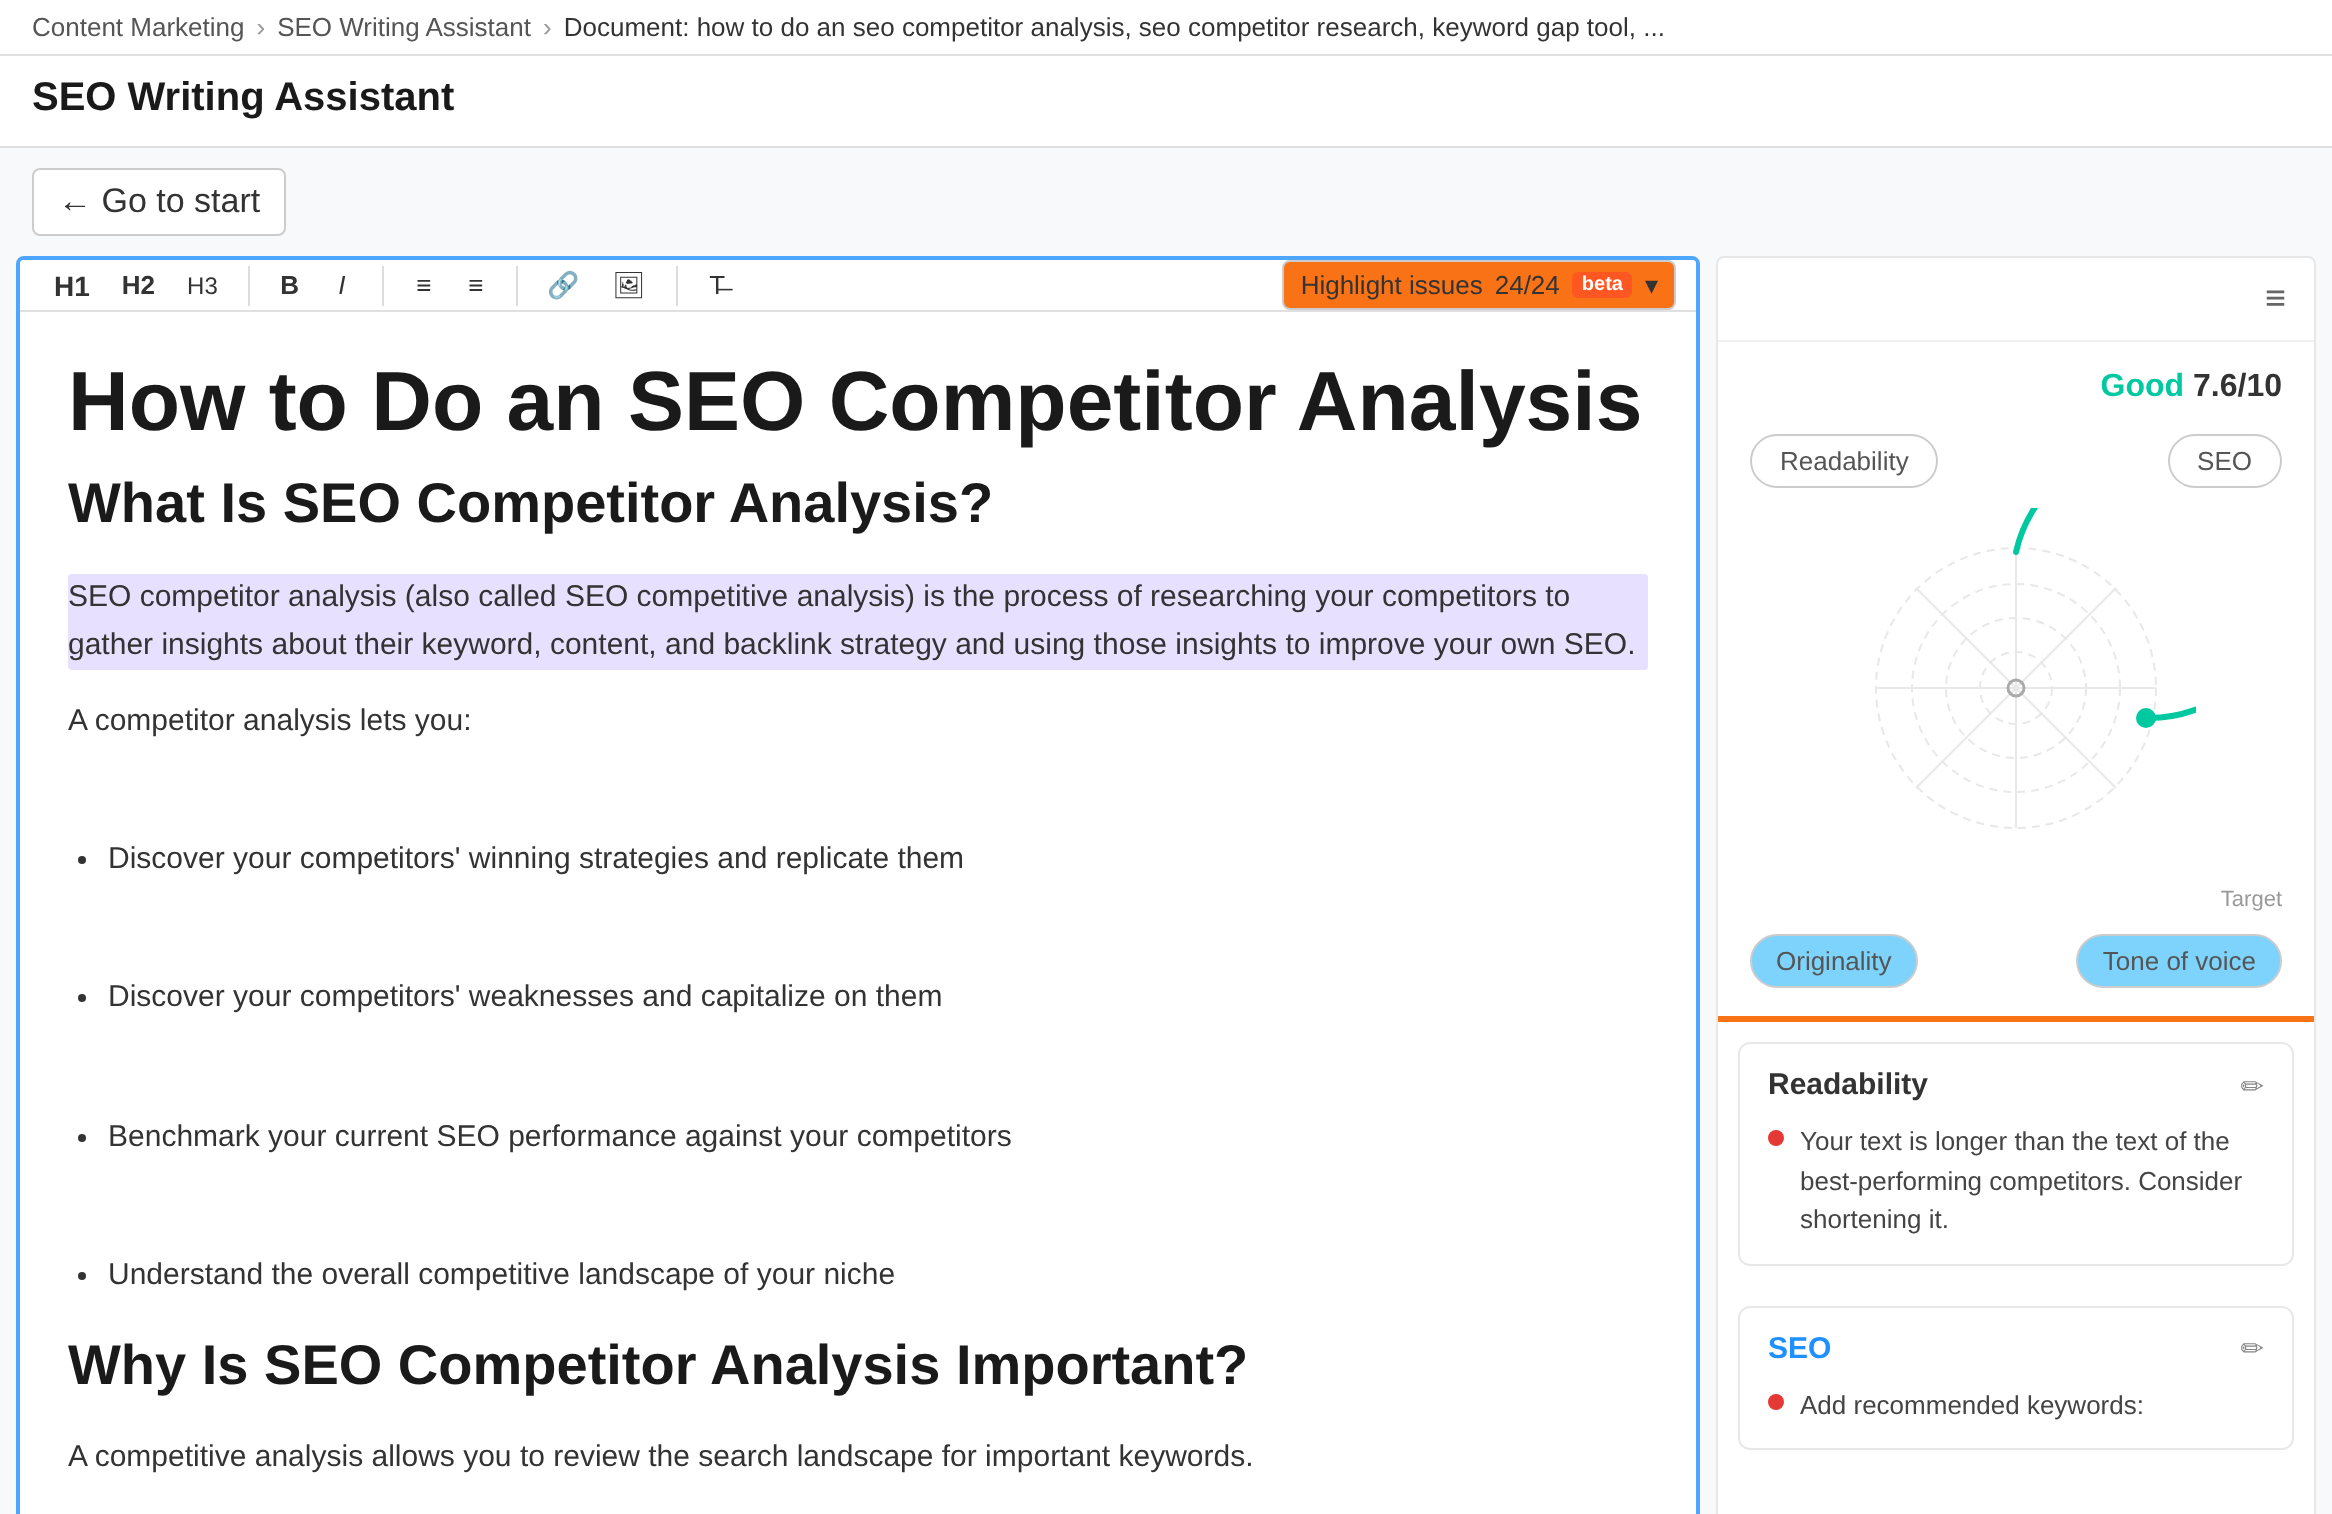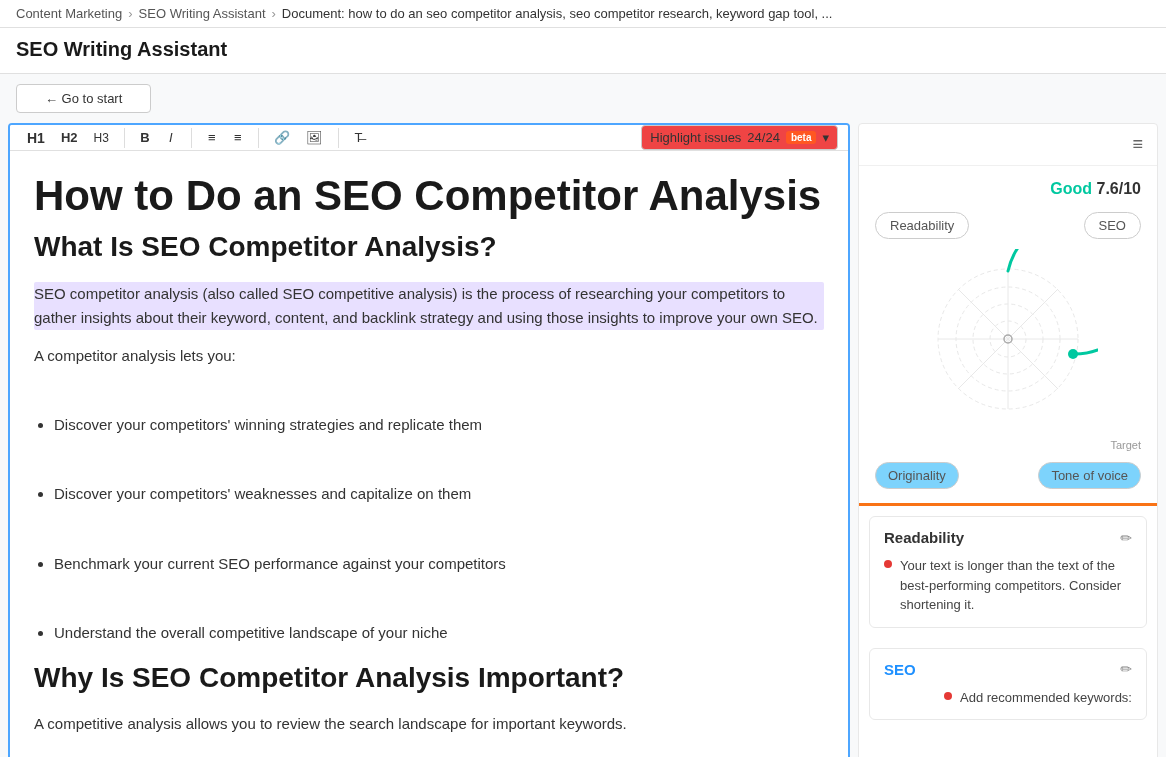--- a/index.html
+++ b/index.html
@@ -34,25 +34,25 @@
 
     
     .toolbar-bar {
       padding: 10px 16px;
       background: #f8f9fa;
     }
     .go-to-start-btn {
       display: inline-flex;
       align-items: center;
       gap: 6px;
-      padding: 6px 28px;
+      padding: 6px 12px;
       border: 1px solid #ccc;
       border-radius: 4px;
       background: #fff;
-      font-size: 13px;
+      font-size: 17px;
       color: #333;
       cursor: pointer;
     }
 
     
     .main-layout {
       display: flex;
       height: calc(757px - 110px);
       overflow: hidden;
     }
@@ -108,21 +108,21 @@
     .toolbar-btn.bold { font-weight: 700; }
     .toolbar-btn.italic { font-style: italic; }
     .toolbar-spacer { flex: 1; }
     .highlight-issues-btn {
       display: inline-flex;
       align-items: center;
       gap: 6px;
       padding: 4px 8px;
       border: 1px solid #ccc;
       border-radius: 4px;
-      background: #ef4444;
+      background: #f97316;
       font-size: 13px;
       color: #333;
       cursor: pointer;
     }
     .highlight-count {
       font-size: 13px;
       color: #333;
     }
     .beta-badge {
       background: #ff5722;
@@ -292,21 +292,20 @@
       color: #888;
       font-size: 14px;
     }
     .info-card-item {
       display: flex;
       align-items: flex-start;
       gap: 8px;
       font-size: 13px;
       line-height: 1.5;
       color: #444;
-      justify-content: flex-end;
     }
     .red-dot {
       width: 8px;
       height: 8px;
       border-radius: 50%;
       background: #e53935;
       flex-shrink: 0;
       margin-top: 4px;
     }
   </style>

